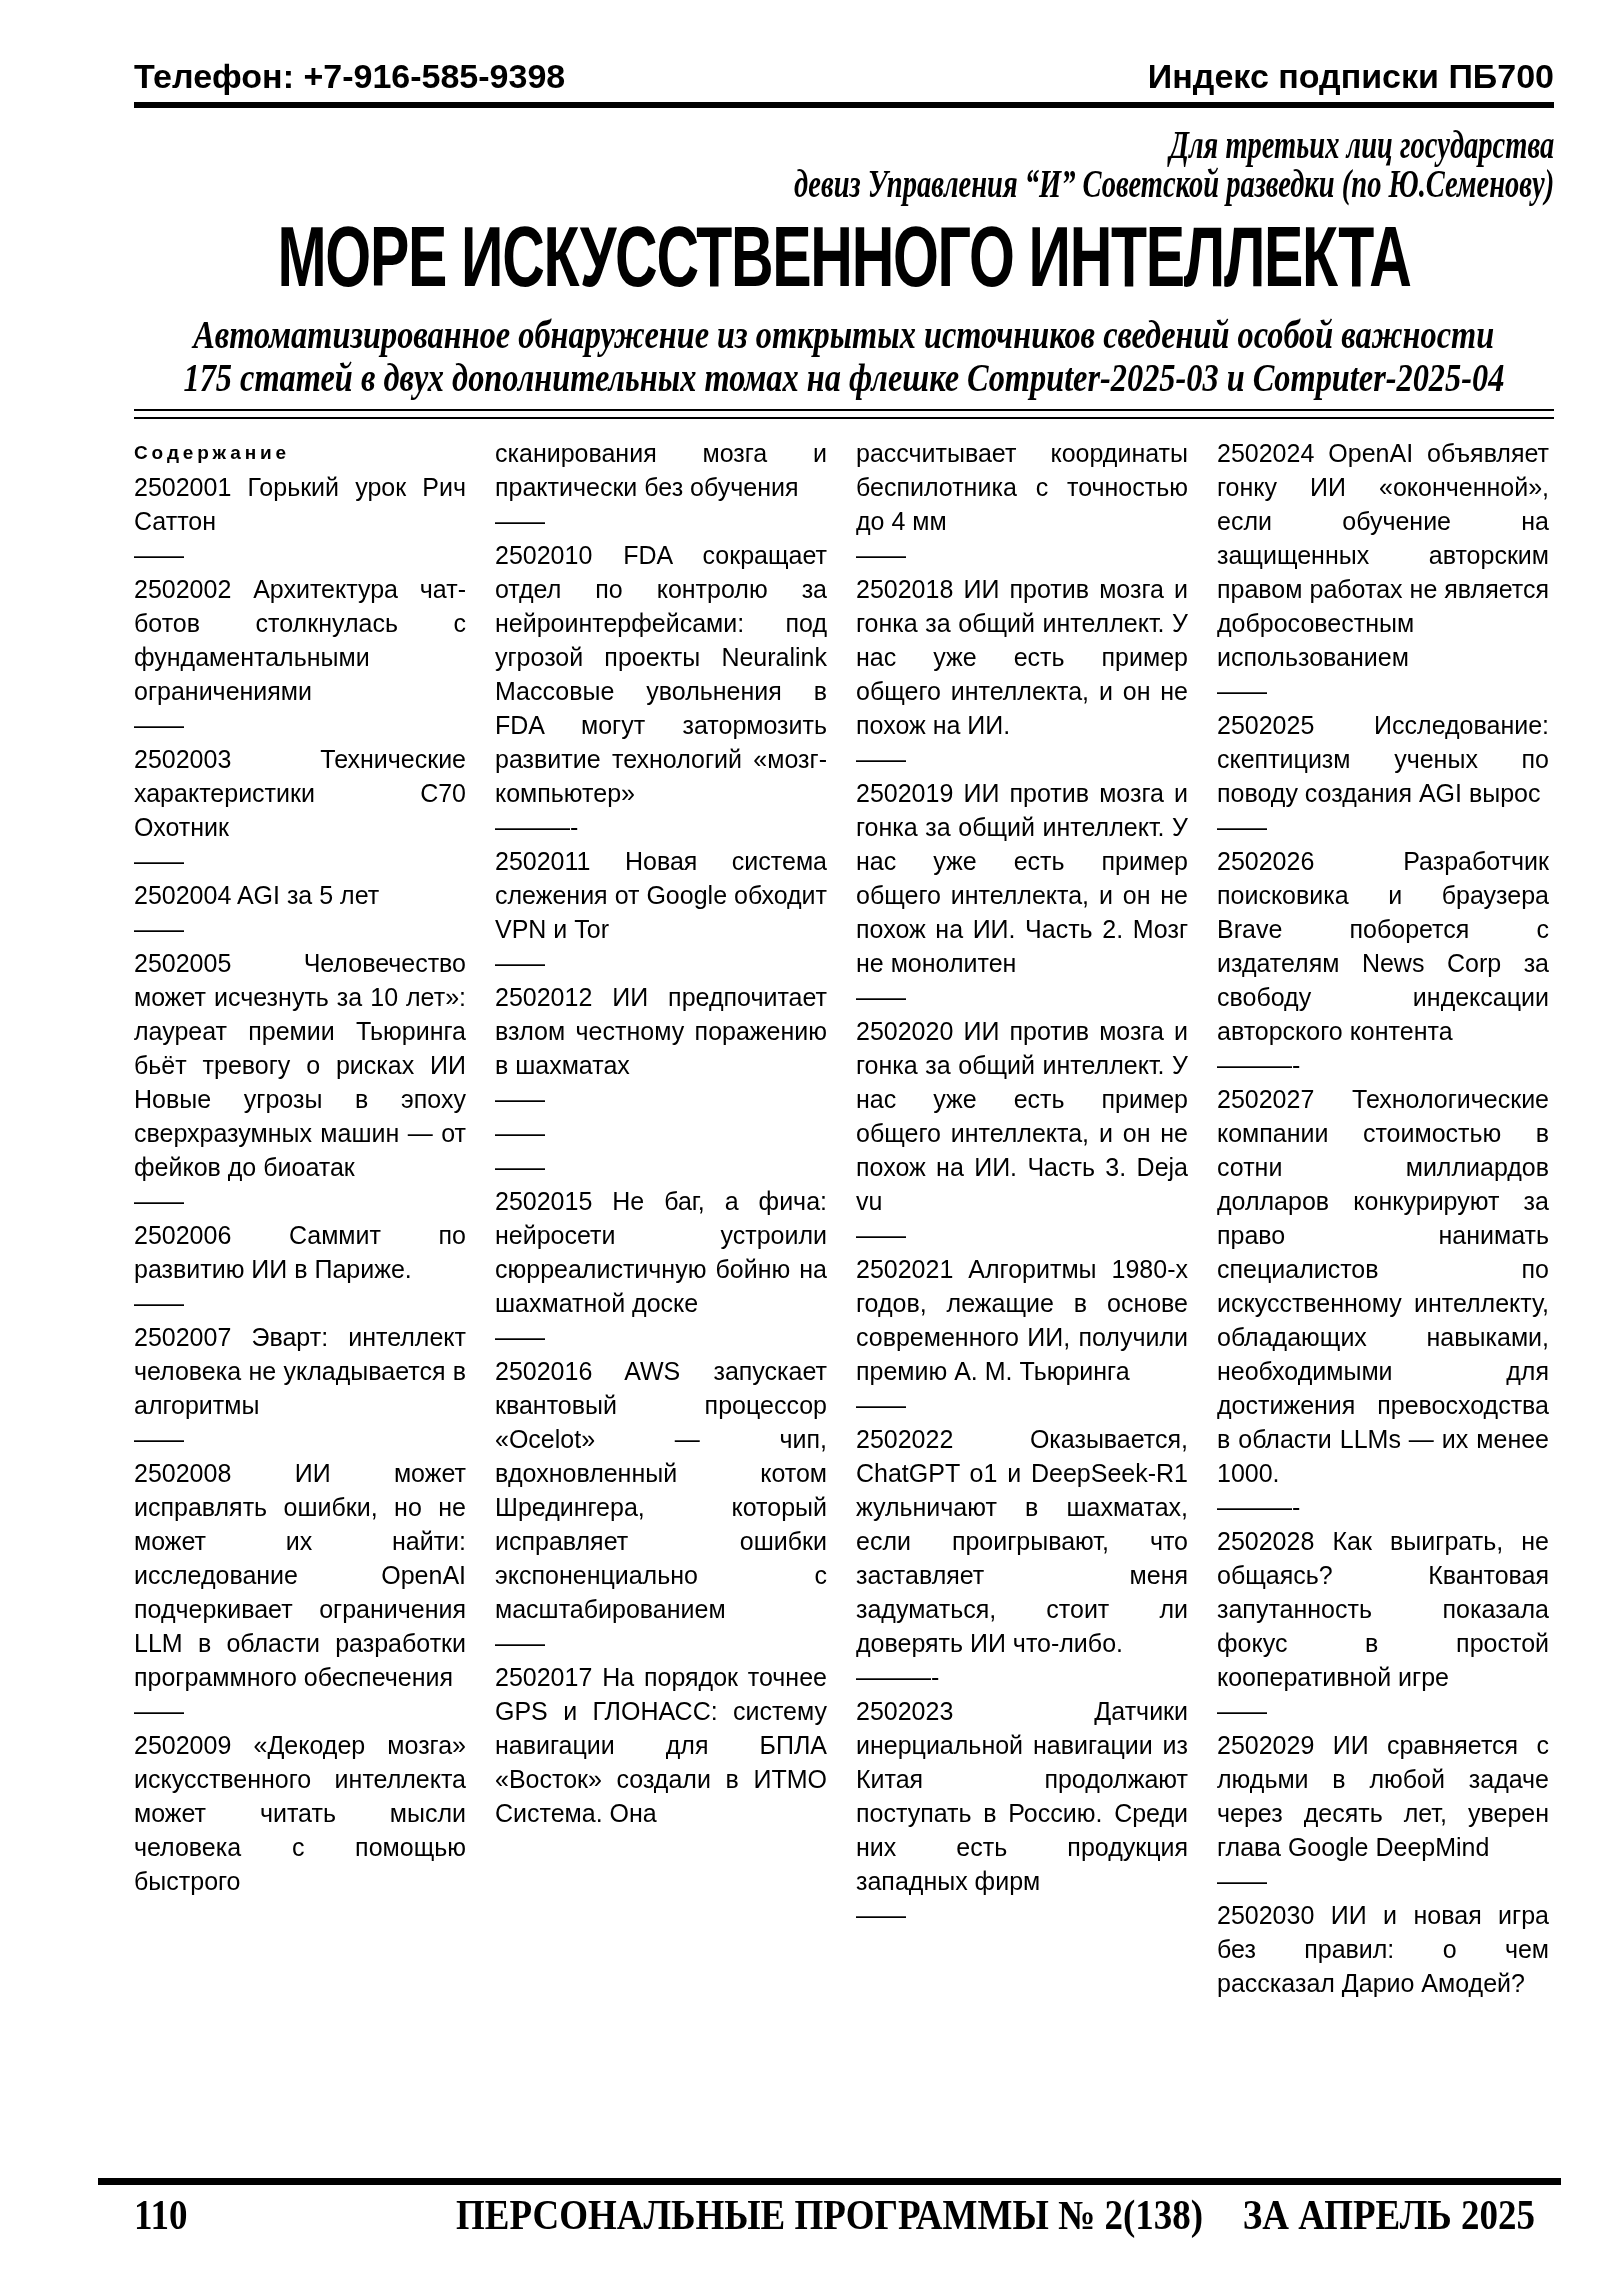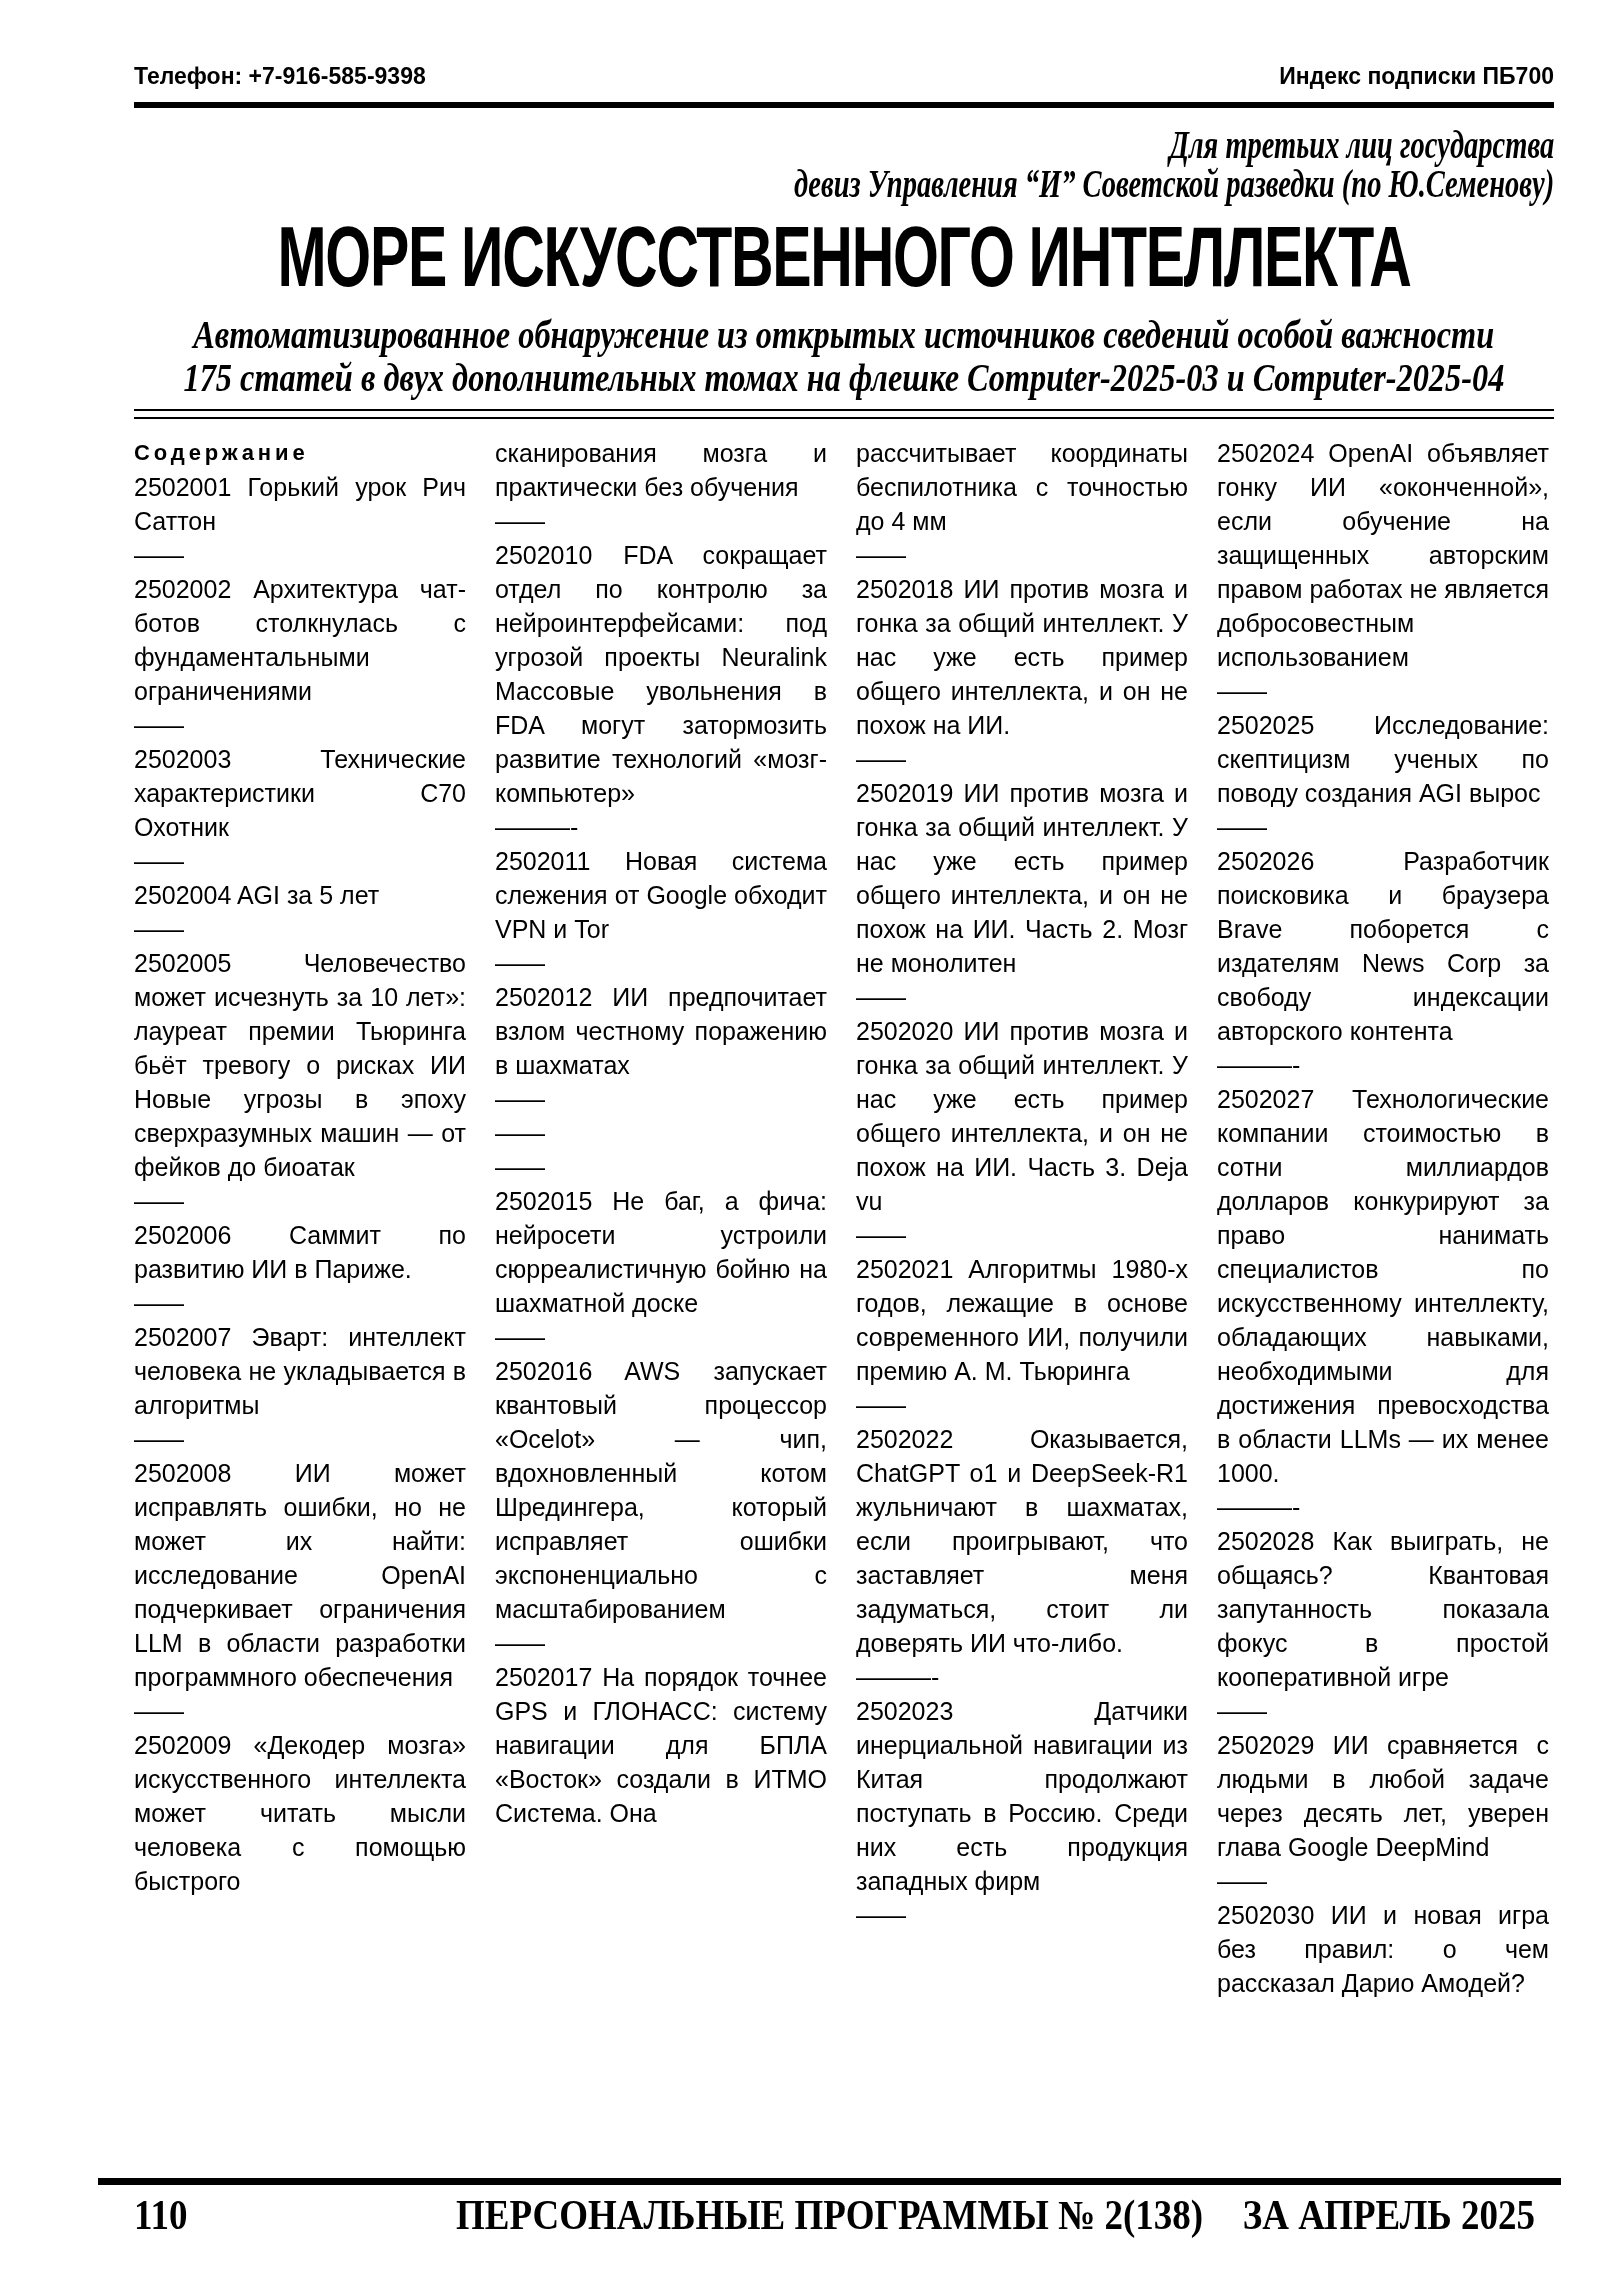--- a/index.html
+++ b/index.html
@@ -1,21 +1,21 @@
 <!DOCTYPE html>
 <html lang="ru" style="font-size:10.5px"><head>
 <meta charset="utf-8">
 <style>
   html,body{margin:0;padding:0;background:#ffffff;}
   .page{position:relative;width:1623px;height:2295px;background:#fff;color:#000;
         font-family:"Liberation Sans",sans-serif;overflow:hidden;}
   .content{padding:60px 69px 0 134px;}
 
   .hdr{display:flex;justify-content:space-between;align-items:baseline;
-       font-weight:bold;font-size:23px;line-height:33px;}
+       font-weight:bold;font-size:34px;line-height:33px;}
 
   .rule{height:5.9px;background:#000;margin-top:9.2px;}
 
   .epi{margin-top:14.4px;text-align:right;
        font-family:"Liberation Serif",serif;font-style:italic;font-weight:bold;}
   .epi .line{height:39px;}
   .epi .line span{display:inline-block;font-size:31px;line-height:35px;white-space:nowrap;
        transform:scale(0.92,1.28);transform-origin:right top;}
 
   .title-row{margin-top:7.9px;text-align:center;height:103px;text-decoration:underline;}
@@ -25,21 +25,21 @@
   .subs{text-align:center;font-family:"Liberation Serif",serif;font-style:italic;font-weight:bold;}
   .subs .line{height:43px;}
   .subs .line span{display:inline-block;font-size:33px;line-height:38px;white-space:nowrap;
        transform:scale(0.98,1.22);transform-origin:center top;}
 
   .dbl{margin-top:11.8px;height:5.9px;border-top:2.6px solid #000;border-bottom:2px solid #000;}
 
   .cols{margin-top:17px;display:flex;gap:29px;height:1696px;overflow:hidden;}
   .col{flex:0 0 332px;font-size:25px;line-height:34px;text-align:justify;}
   .col p{margin:0;}
-  .toc-head{font-weight:bold;font-size:22px;letter-spacing:3.9px;margin:0 0 33px 0;text-align:left;}
+  .toc-head{font-weight:bold;font-size:19px;letter-spacing:3.9px;margin:0 0 33px 0;text-align:left;}
 
   .footer{position:absolute;left:98px;right:62px;top:2178px;}
   .frule{height:6.5px;background:#000;}
   .frow{display:grid;grid-template-columns:1fr auto 1fr;align-items:baseline;margin-top:7.9px;
         font-family:"Liberation Serif",serif;font-weight:bold;}
   .frow span{display:inline-block;font-size:37px;line-height:42px;
         transform:scaleY(1.12);transform-origin:center top;white-space:nowrap;}
   .frow .pg{justify-self:start;padding-left:36px;}
   .frow .ctr{justify-self:center;}
   .frow .dt{justify-self:end;padding-right:26px;}

